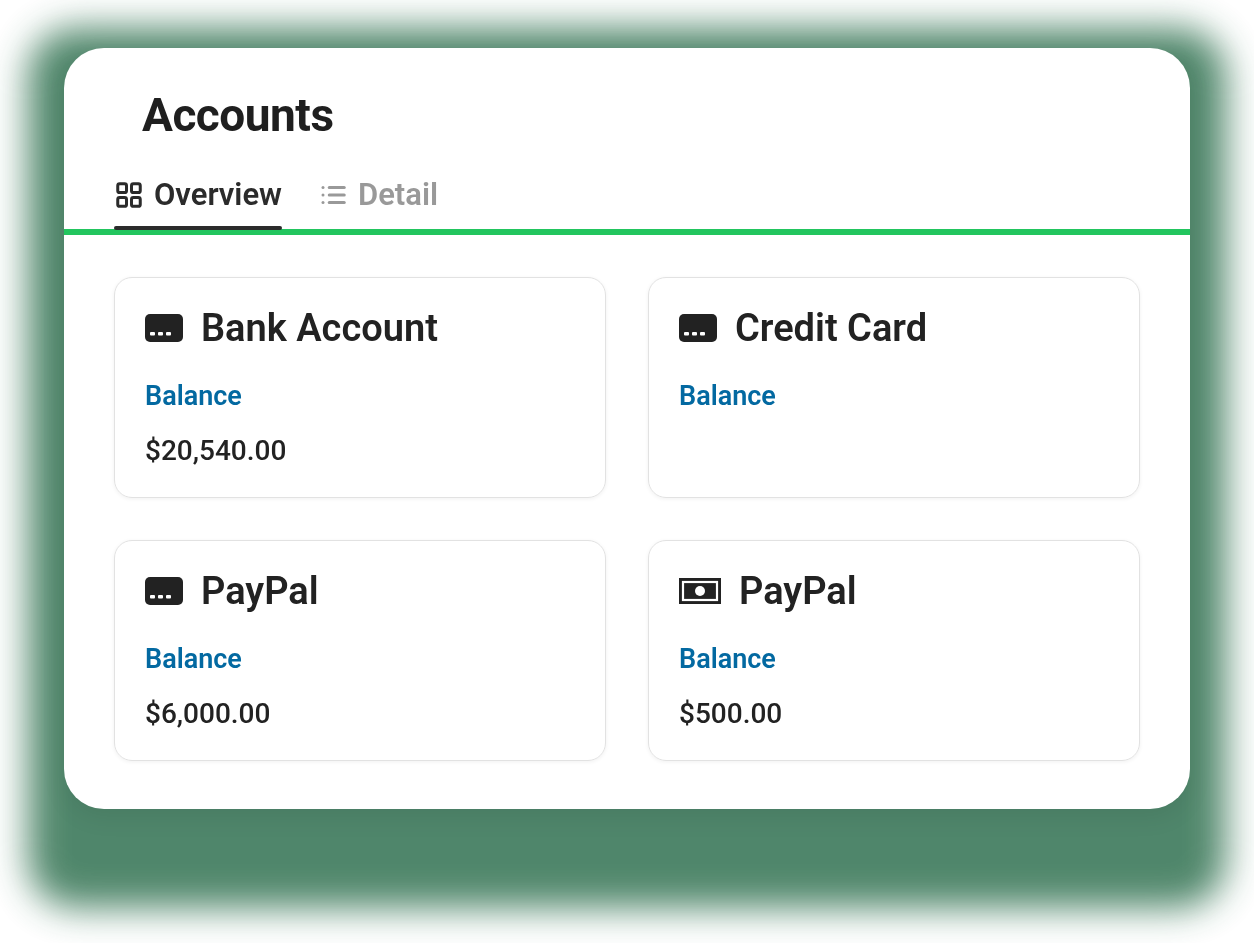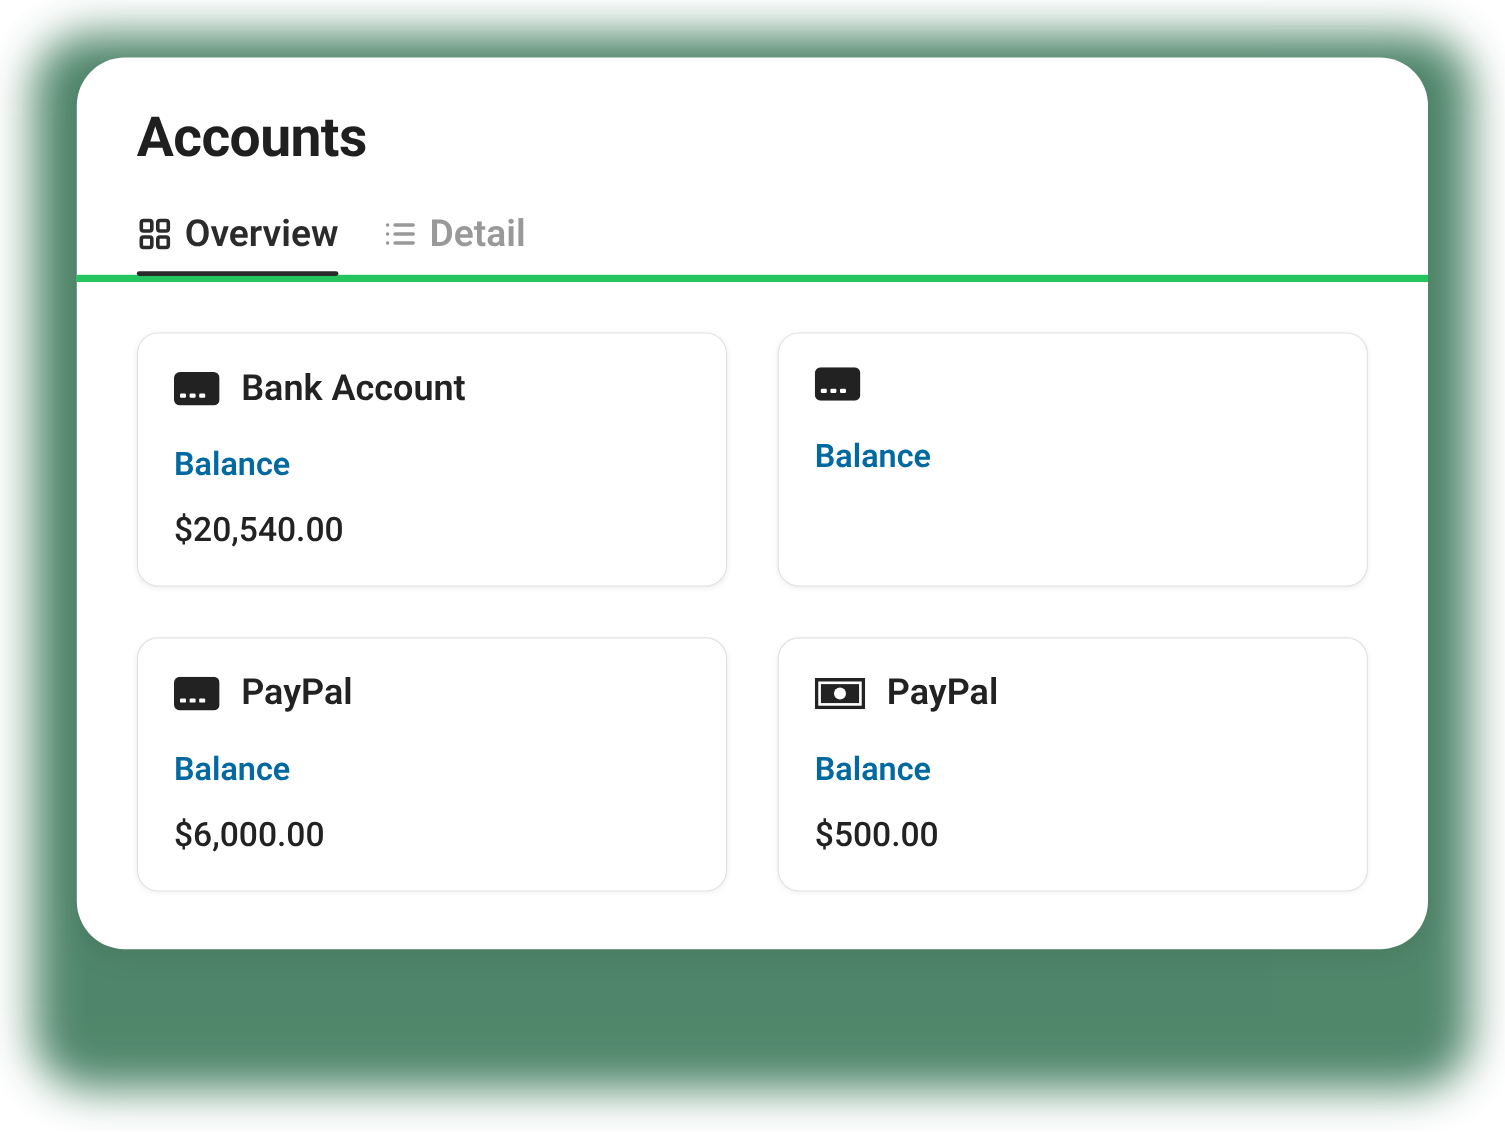--- a/index.html
+++ b/index.html
@@ -34,21 +34,21 @@
       border-radius: 40px;
       padding: 40px 0 48px 0;
       box-shadow: 0 8px 24px rgba(0,0,0,0.08);
     }
     .page-title {
       font-size: 46px;
       font-weight: 700;
       color: #1f1f1f;
       letter-spacing: -0.5px;
       margin-bottom: 34px;
-      padding: 0 50px;
+      padding: 0 78px;
     }
     .tabs {
       display: flex;
       align-items: flex-end;
       border-bottom: 6px solid #22c55e;
       gap: 36px;
       padding: 0 50px;
     }
     .tab {
       display: inline-flex;
@@ -97,21 +97,21 @@
       gap: 18px;
       margin-bottom: 30px;
     }
     .card-icon {
       display: inline-flex;
       align-items: center;
       justify-content: center;
       color: #222;
     }
     .card-title {
-      font-size: 30px;
+      font-size: 38px;
       font-weight: 600;
       color: #222;
     }
     .balance-label {
       font-size: 27px;
       font-weight: 600;
       color: #0369a1;
       margin-bottom: 22px;
     }
     .balance-value {
@@ -180,20 +180,21 @@
     <div class="card">
       <div class="card-header">
         <span class="card-icon">
           <svg width="38" height="28" viewBox="0 0 38 28">
             <rect x="0" y="0" width="38" height="28" rx="5" fill="#222"></rect>
             <rect x="5" y="18" width="5" height="3.5" rx="1" fill="#fff"></rect>
             <rect x="13" y="18" width="5" height="3.5" rx="1" fill="#fff"></rect>
             <rect x="21" y="18" width="5" height="3.5" rx="1" fill="#fff"></rect>
           </svg>
         </span>
+        <span class="card-title">Credit Card</span>
       </div>
       <div class="balance-label">Balance</div>
     </div>
 
     <div class="card">
       <div class="card-header">
         <span class="card-icon">
           <svg width="38" height="28" viewBox="0 0 38 28">
             <rect x="0" y="0" width="38" height="28" rx="5" fill="#222"></rect>
             <rect x="5" y="18" width="5" height="3.5" rx="1" fill="#fff"></rect>

